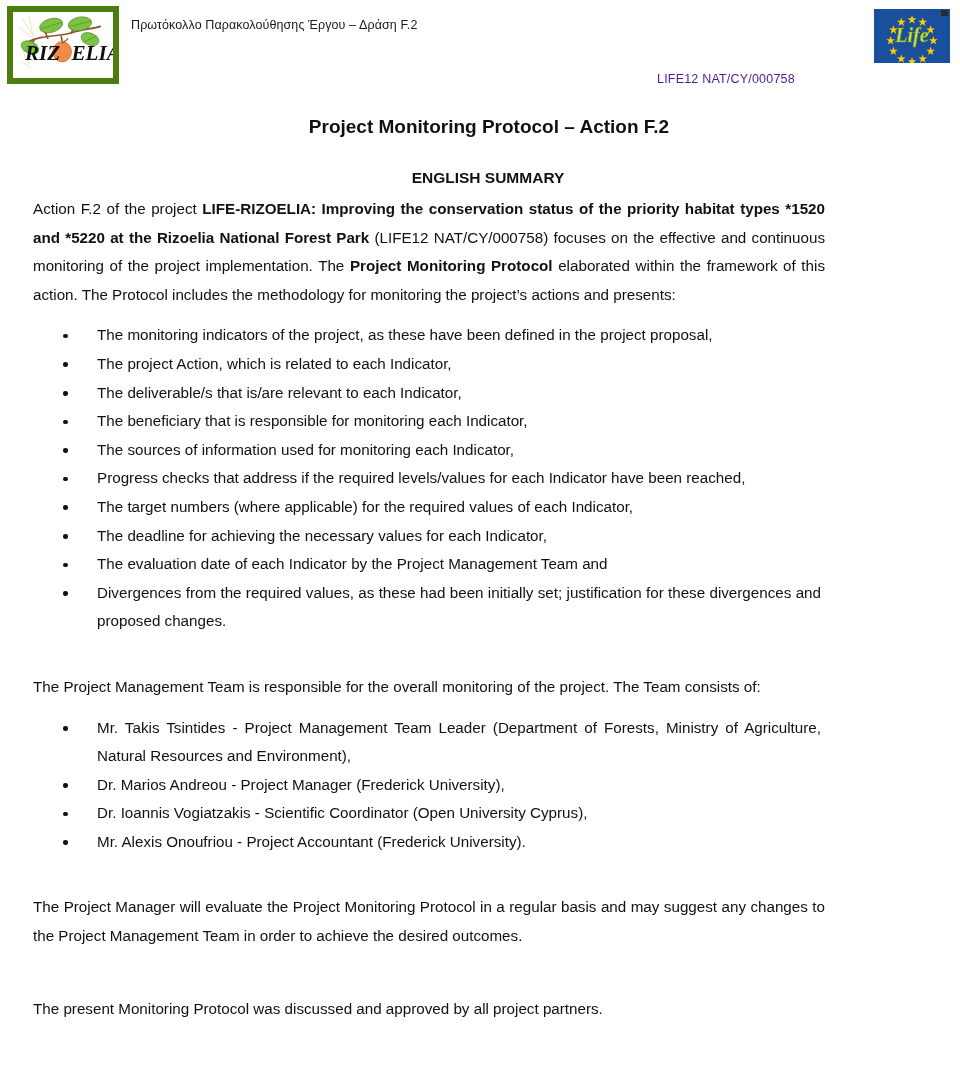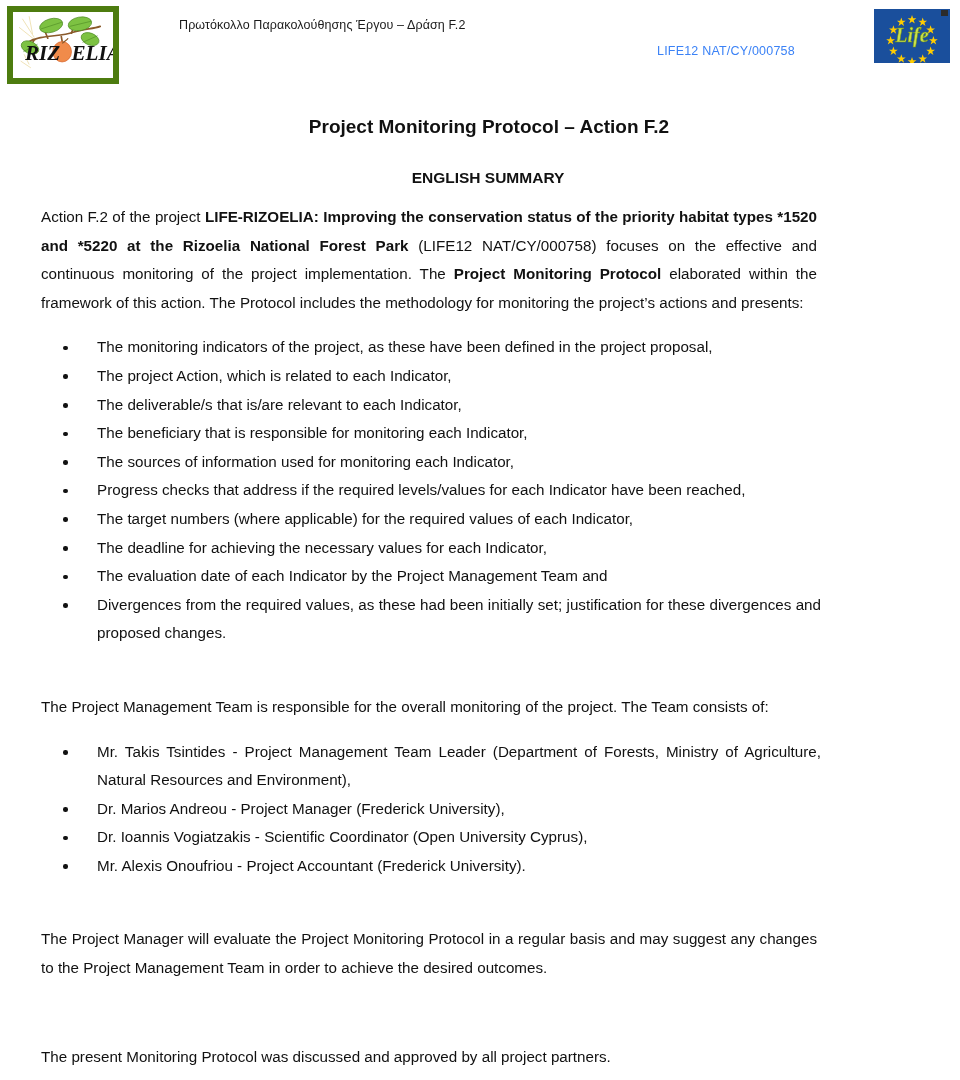--- a/index.html
+++ b/index.html
@@ -36,28 +36,27 @@
   .logo-rizoelia svg { display: block; width: 100%; height: 100%; }
 
   .header-gr-title {
     position: absolute;
     left: 131px;
     top: 18px;
     font-size: 12.5px;
     color: #1a1a1a;
     letter-spacing: 0.1px;
     white-space: nowrap;
-    margin-left: 48px;
   }
   .header-life-code {
     position: absolute;
     left: 657px;
-    top: 44px;
+    top: 72px;
     font-size: 12.5px;
-    color: #3b82f6;
+    color: #4c1d95;
     letter-spacing: 0.2px;
     white-space: nowrap;
   }
   .logo-life {
     position: absolute;
     left: 874px;
     top: 9px;
     width: 76px;
     height: 54px;
     background: #1a4f9c;
@@ -99,21 +98,21 @@
 
   .content {
     margin: 0;
     padding: 0 127px 0 25px;
   }
 
   p.para {
     text-align: justify;
     font-size: 15.2px;
     line-height: 28.6px;
-    margin: 16px;
+    margin: 8px;
     color: #111111;
   }
 
   .para-intro { margin-top: 46px; }
 
   strong { font-weight: bold; }
 
   ul.bullets {
     list-style: none;
     margin: 12px;

